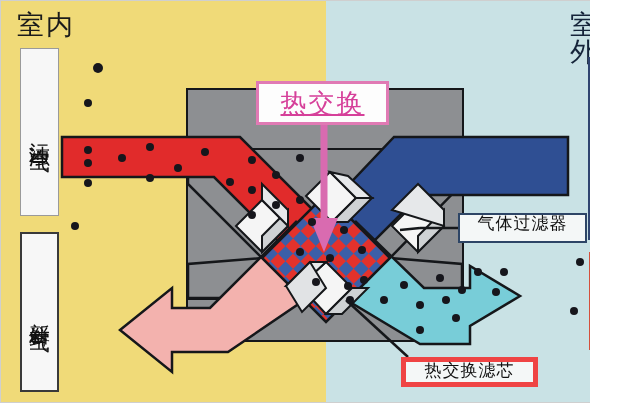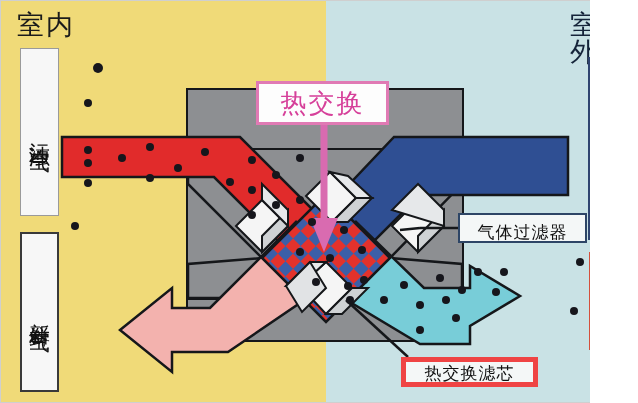--- a/index.html
+++ b/index.html
@@ -27,28 +27,28 @@
   .body-top{left:186px;top:88px;width:278px;height:62px;}
   .body-bot{left:186px;top:298px;width:278px;height:44px;}
   .body-fill{position:absolute;left:188px;top:150px;width:274px;height:148px;background:#8d8f92;}
 
   
   #svg-main{position:absolute;left:0;top:0;width:638px;height:403px;}
 
   
   .callout{position:absolute;background:#f4f7f7;box-sizing:border-box;
            font-size:17px;line-height:1;color:#111;letter-spacing:1px;white-space:nowrap;
-           display:flex;align-items:flex-end;justify-content:center;}
+           display:flex;align-items:flex-start;justify-content:center;}
   .callout.filter{left:458px;top:213px;width:129px;height:30px;border:2px solid #2d4566;}
   .callout.core{left:401px;top:357px;width:137px;height:30px;border:5px solid #ef4444;}
 
   .hx-box{position:absolute;left:256px;top:81px;width:133px;height:44px;
           background:#fdfdfd;border:3px solid #e07ab4;box-sizing:border-box;
           display:flex;align-items:center;justify-content:center;}
-  .hx-box span{font-size:26px;line-height:1;letter-spacing:2px;color:#d6409a;white-space:nowrap;}
+  .hx-box span{font-size:26px;line-height:1;letter-spacing:2px;color:#d6409a;white-space:nowrap;text-decoration:underline;}
 
   
   .dot{position:absolute;border-radius:50%;background:#16161c;}
 
   
   .frame{position:absolute;left:0;top:0;width:638px;height:403px;
          border:1px solid #cfcfcf;box-sizing:border-box;pointer-events:none;}
 </style>
 </head>
 <body>

